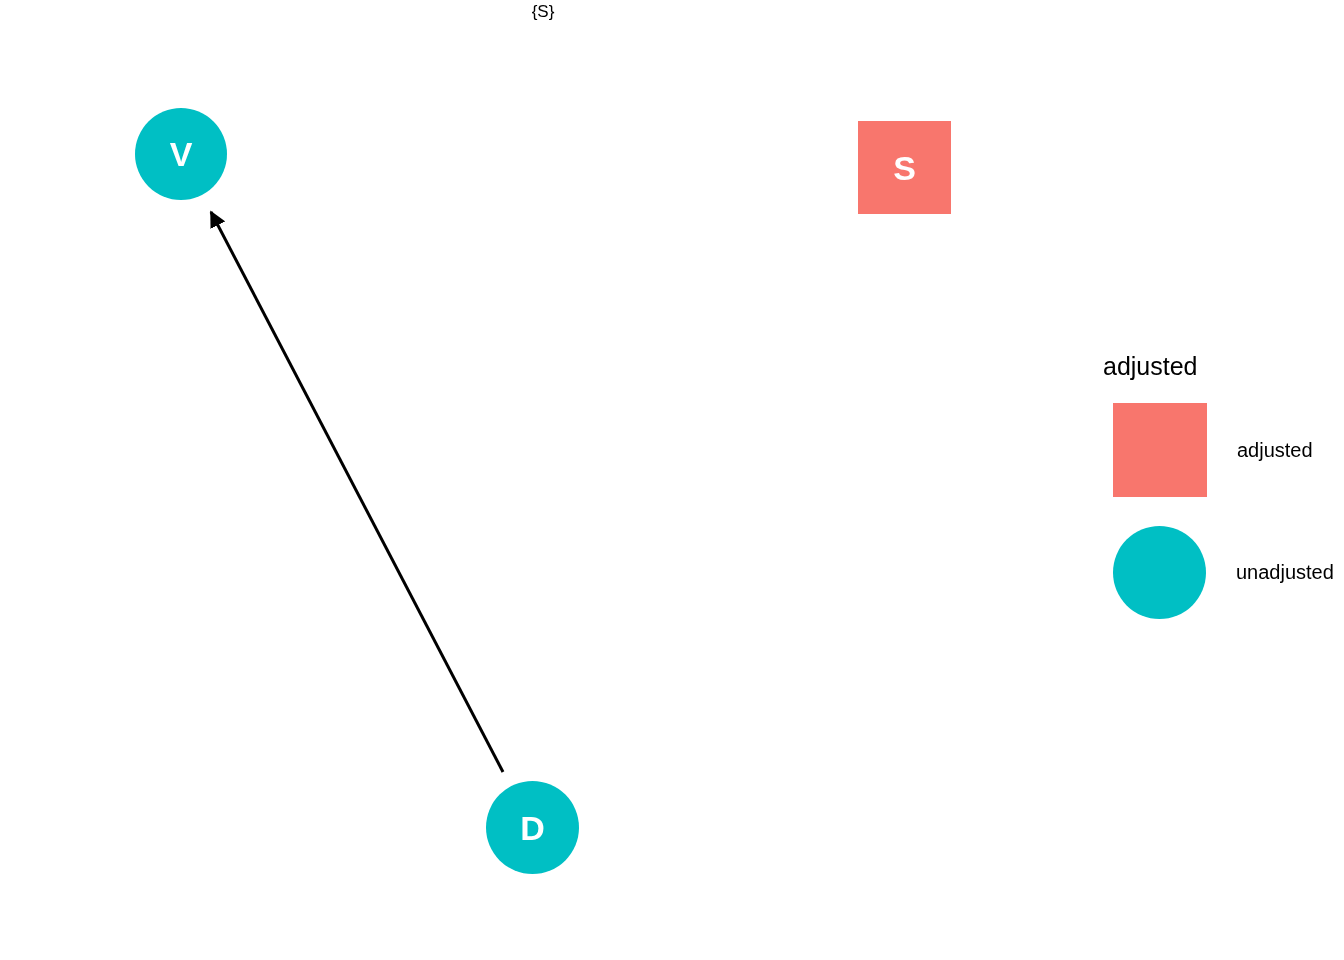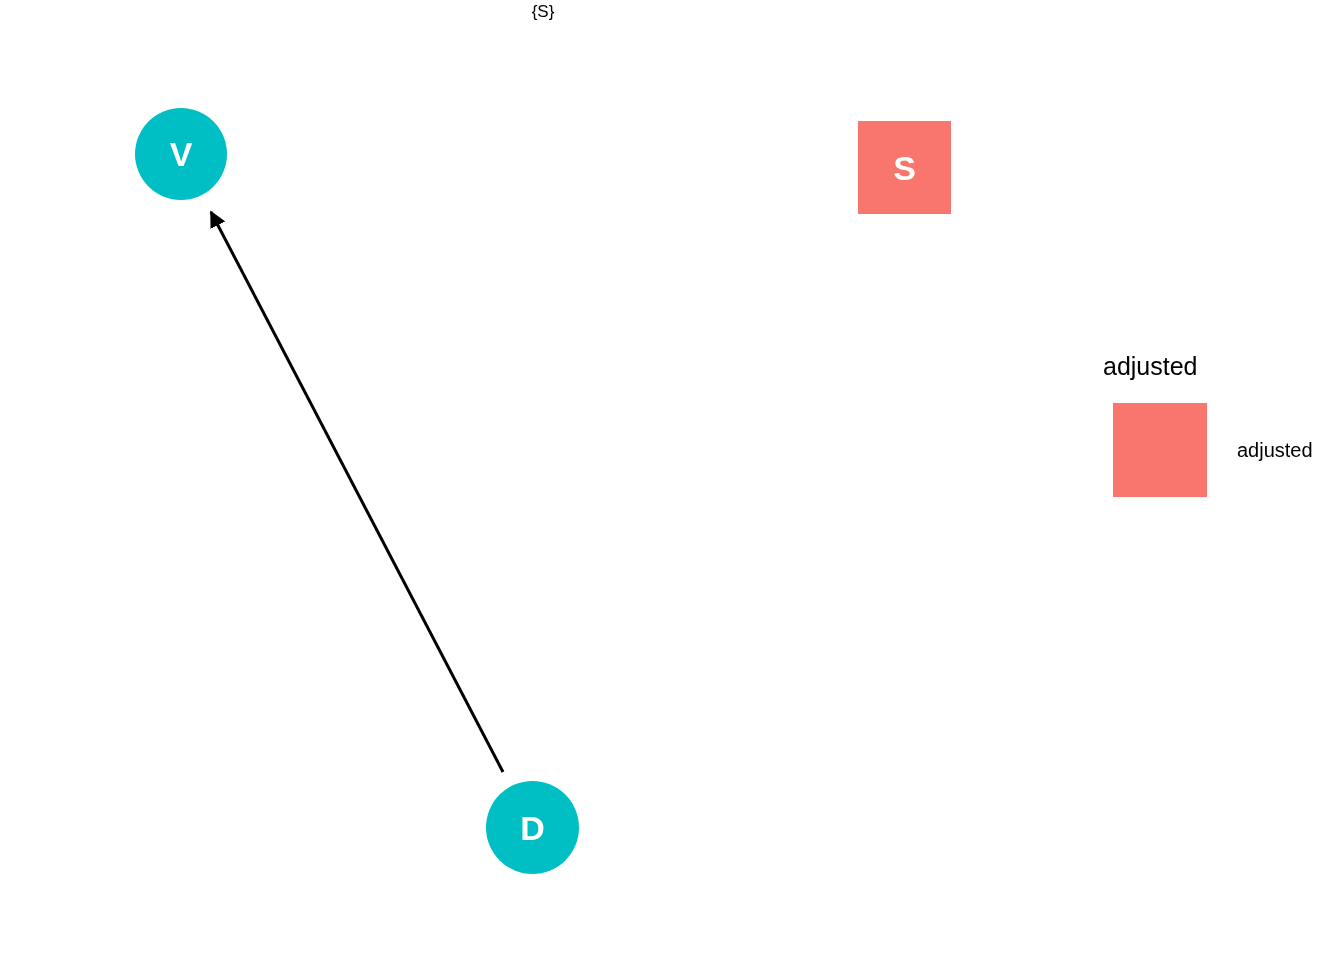--- a/index.html
+++ b/index.html
@@ -107,15 +107,19 @@
   </div>
 
   <div class="legend">
     <div class="legend-title">adjusted</div>
 
     <div class="legend-row">
       <div class="legend-key square"></div>
       <div class="legend-label">adjusted</div>
     </div>
 
+    <div class="legend-row">
+      <div class="legend-key circle"></div>
+      <div class="legend-label">unadjusted</div>
+    </div>
   </div>
 
 </div>
 
 </body></html>

